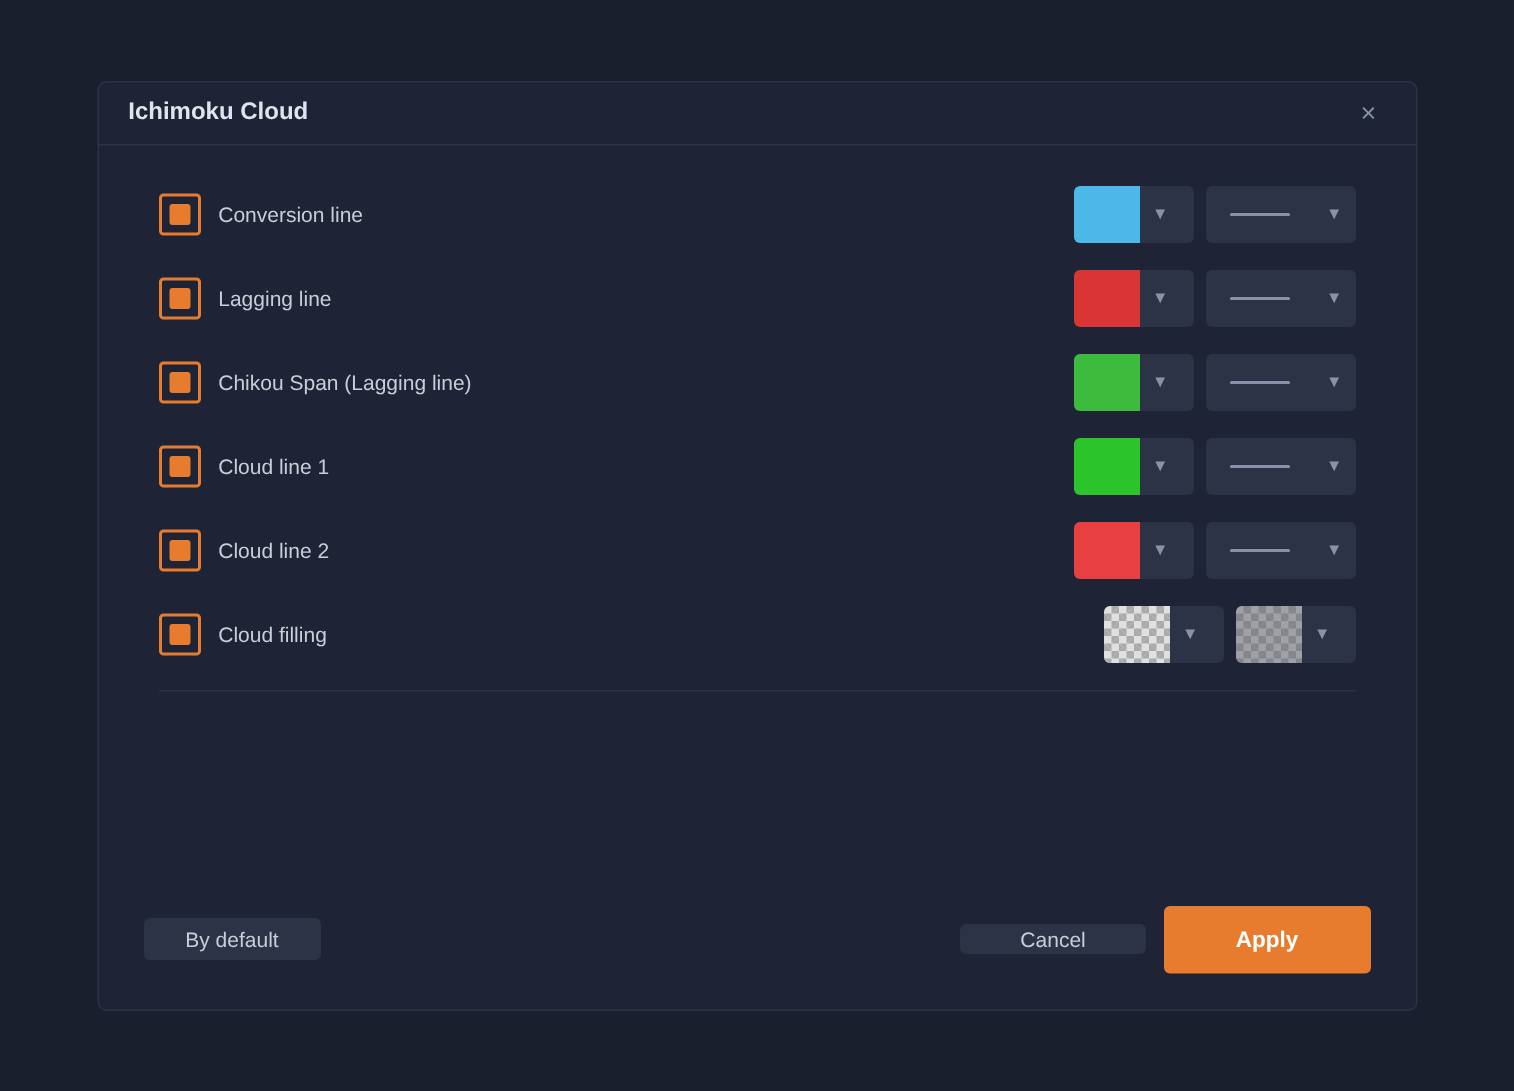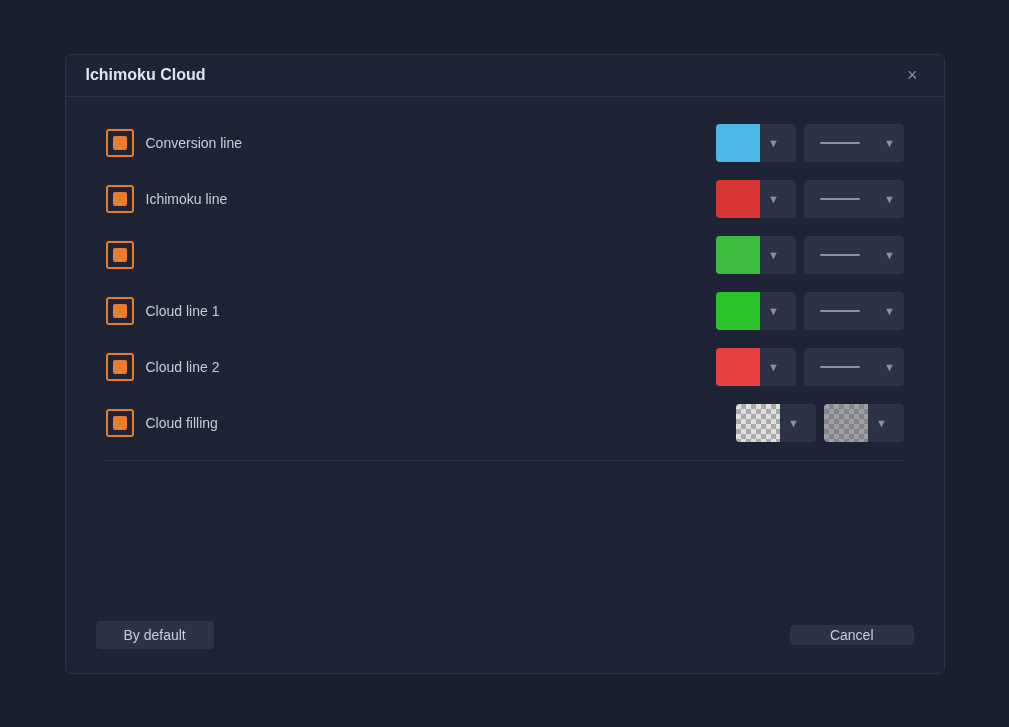--- a/index.html
+++ b/index.html
@@ -222,39 +222,40 @@
           </div>
           <div class="dropdown-arrow">▼</div>
         </div>
       </div>
     </div>
 
     <div class="row">
       <div class="checkbox-icon">
         <div class="checkbox-inner"></div>
       </div>
-      <span class="row-label">Ichimoku line</span>
+      <span class="row-label">Lagging line</span>
       <div class="controls">
         <div class="color-dropdown">
           <div class="color-swatch red"></div>
           <div class="dropdown-arrow">▼</div>
         </div>
         <div class="line-dropdown">
           <div class="line-preview">
             <div class="line-dash"></div>
           </div>
           <div class="dropdown-arrow">▼</div>
         </div>
       </div>
     </div>
 
     <div class="row">
       <div class="checkbox-icon">
         <div class="checkbox-inner"></div>
       </div>
+      <span class="row-label">Chikou Span (Lagging line)</span>
       <div class="controls">
         <div class="color-dropdown">
           <div class="color-swatch green"></div>
           <div class="dropdown-arrow">▼</div>
         </div>
         <div class="line-dropdown">
           <div class="line-preview">
             <div class="line-dash"></div>
           </div>
           <div class="dropdown-arrow">▼</div>
@@ -316,14 +317,15 @@
         </div>
       </div>
     </div>
 
     <hr class="divider">
   </div>
 
   <div class="dialog-footer">
     <button class="btn-default">By default</button>
     <button class="btn-cancel">Cancel</button>
+    <button class="btn-apply">Apply</button>
   </div>
 </div>
 
 </body></html>

